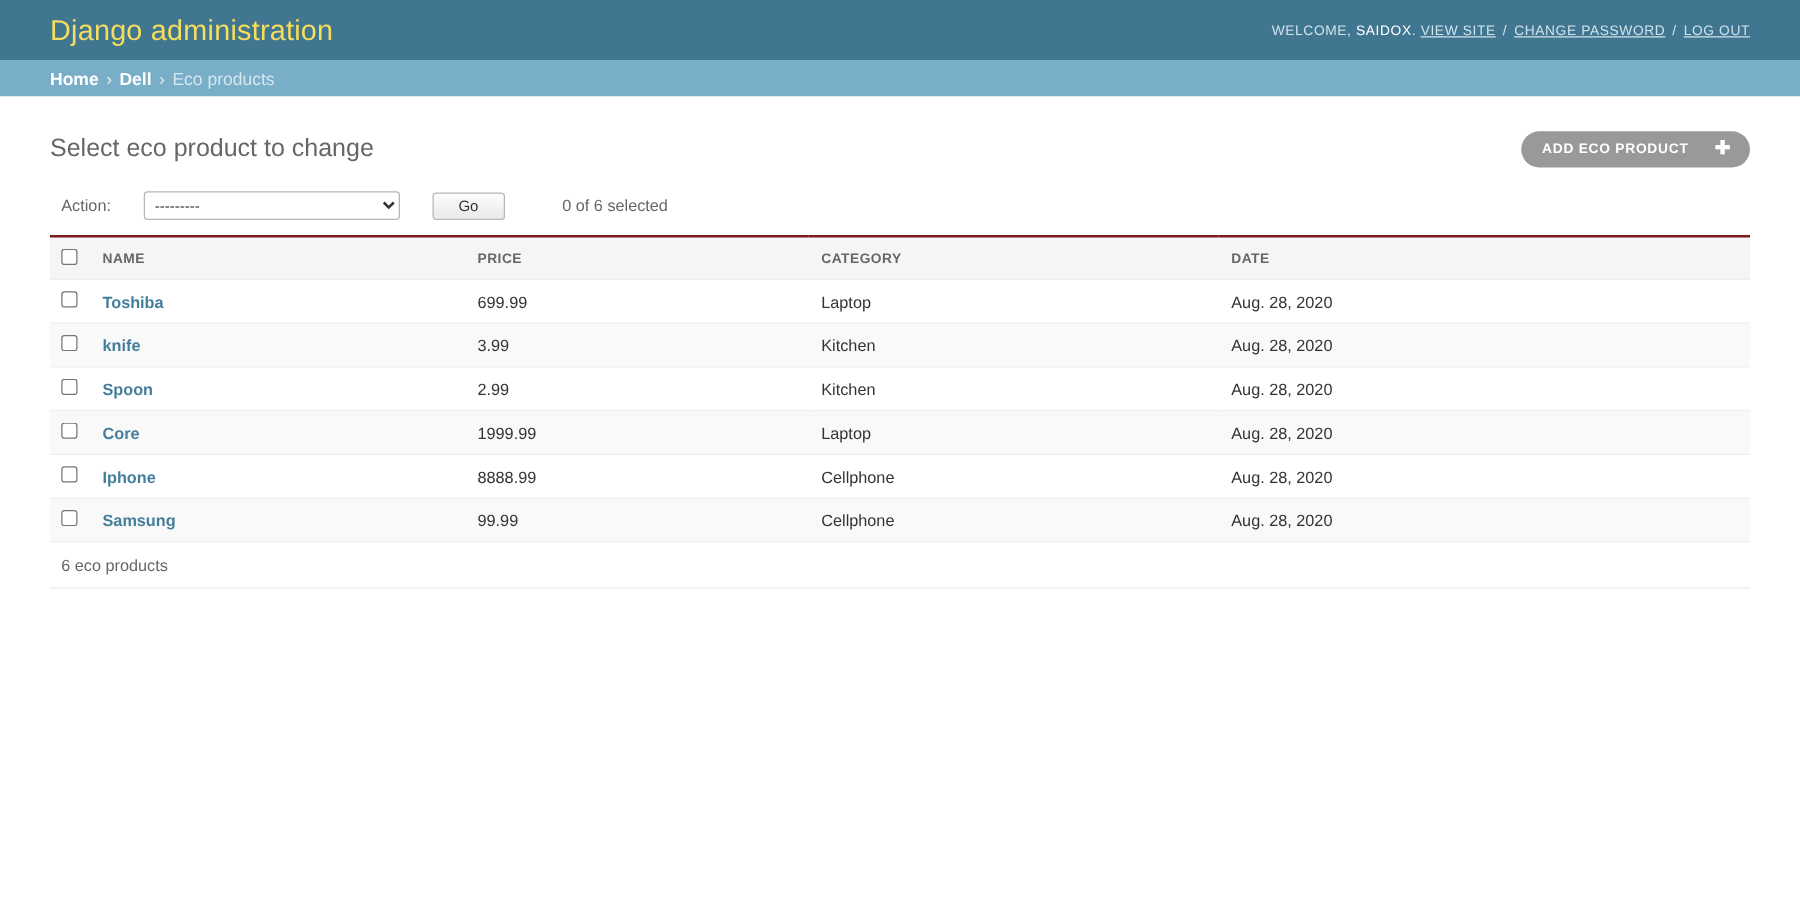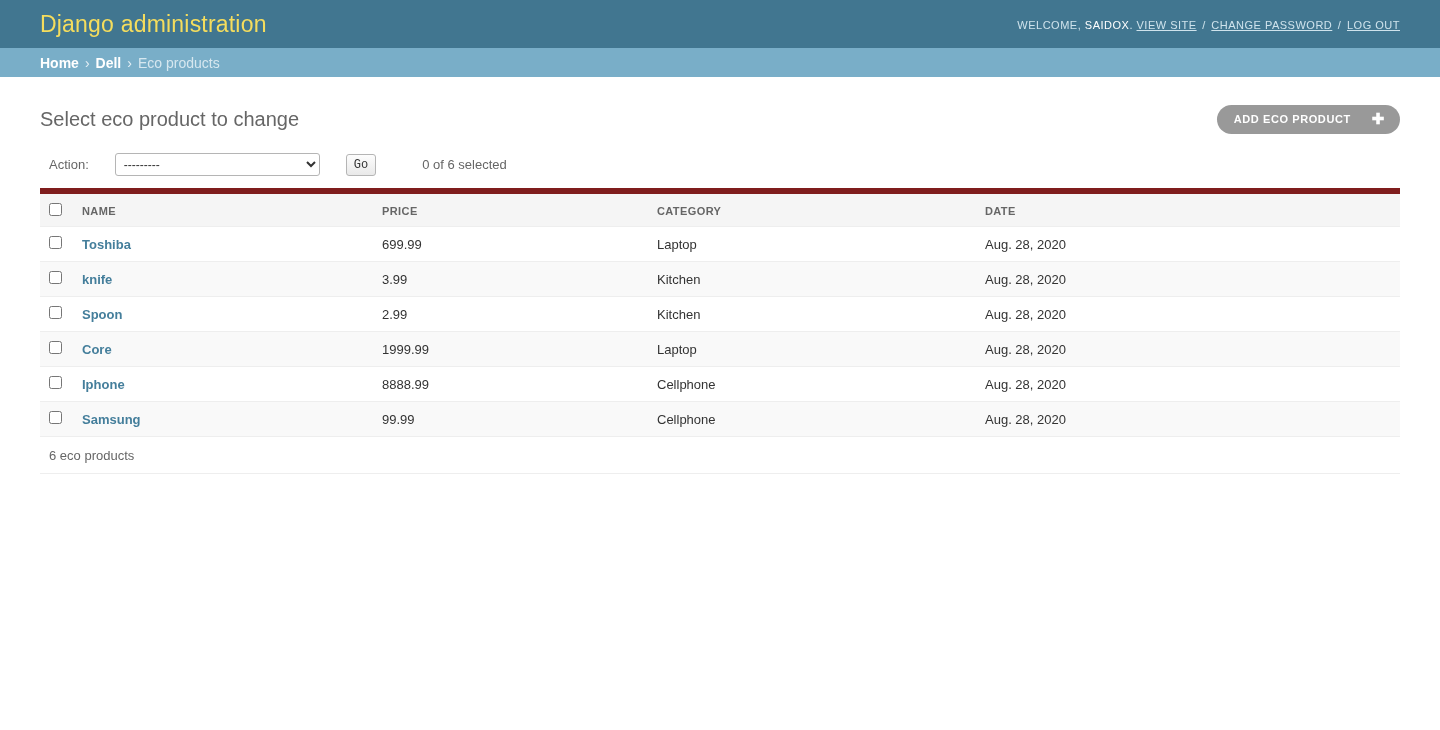--- a/index.html
+++ b/index.html
@@ -136,23 +136,23 @@
     height: 23px;
     font-family: "Liberation Sans", sans-serif;
     font-size: 12px;
     padding: 1px 4px;
     border: 1px solid #b5b5b5;
     border-radius: 3px;
     background: #ffffff;
     color: #333333;
   }
   button.go-button {
-    font-family: Liberation Mono, monospace;
+    font-family: Liberation Sans, sans-serif;
     font-size: 12px;
-    padding: 2px 7px;
+    padding: 2px 20px;
     border: 1px solid #b5b5b5;
     border-radius: 3px;
     background: linear-gradient(#fdfdfd, #e9e9e9);
     color: #333333;
     cursor: pointer;
     height: 22px;
   }
   .action-counter {
     color: #666666;
     font-size: 13px;
@@ -160,21 +160,21 @@
   }
 
   
   table.results {
     width: 1360px;
     border-collapse: collapse;
     font-size: 13px;
   }
   table.results thead th {
     background: #f5f5f5;
-    border-top: 6px solid #7f1d1d;
+    border-top: 2px solid #7f1d1d;
     border-bottom: 1px solid #eeeeee;
     text-align: left;
     padding: 9px 10px 8px 10px;
     font-size: 11px;
     font-weight: bold;
     letter-spacing: 0.4px;
     text-transform: uppercase;
     color: #666666;
     height: 32px;
     vertical-align: middle;

